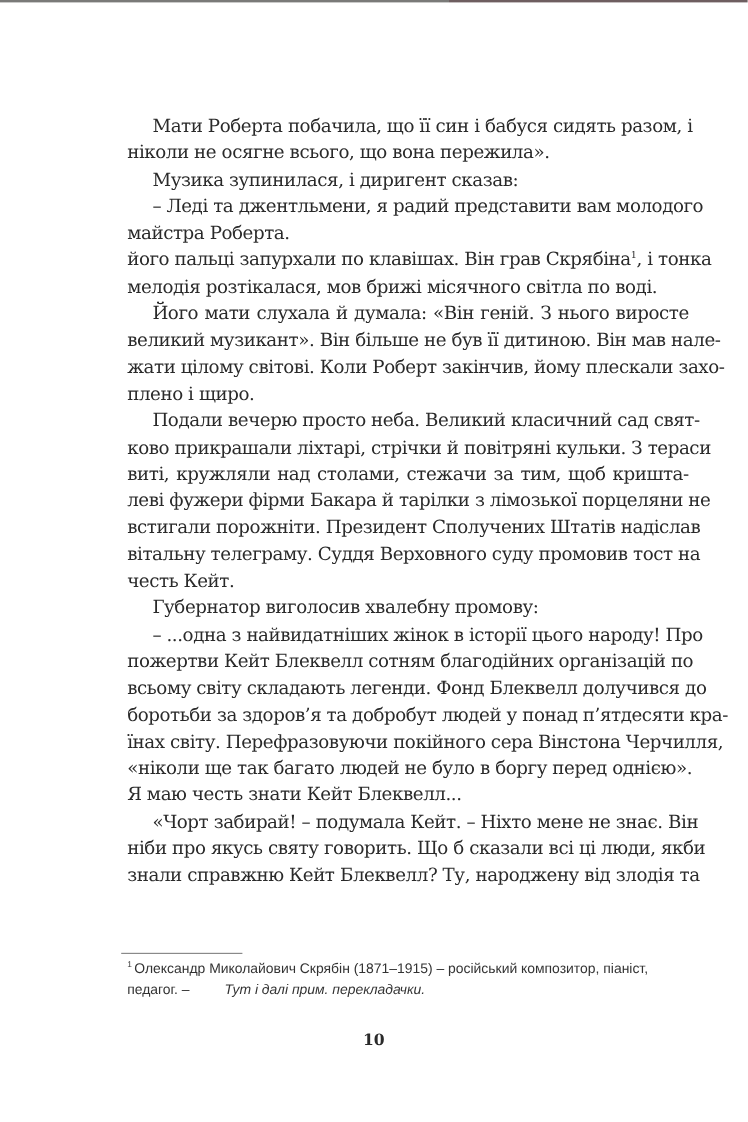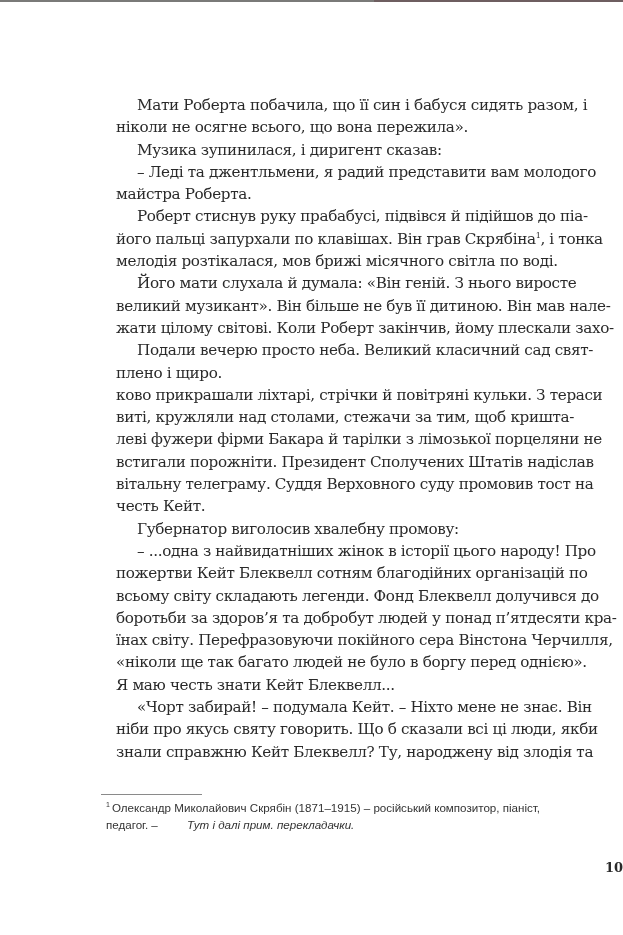--- a/index.html
+++ b/index.html
@@ -30,21 +30,20 @@
       line-height: 22.3px;
       color: #2a2a2a;
       letter-spacing: -0.35px;
     }
     .line {
       white-space: nowrap;
       display: block;
       height: 22.3px;
       text-align: justify;
       text-align-last: justify;
-      margin-left: 10px;
     }
     .line.last {
       text-align-last: left;
     }
     .line.indent {
       padding-left: 21px;
     }
     sup.fn {
       font-size: 8px;
       vertical-align: 6px;
@@ -74,46 +73,45 @@
       vertical-align: 5px;
       line-height: 0;
       margin-right: 2px;
     }
     .footnote em { font-style: italic; margin-left: 26px; }
     .page-number {
       position: absolute;
       left: 0;
       width: 623px;
       top: 860px;
-      text-align: right;
+      text-align: center;
       font-family: "DejaVu Serif", "Liberation Serif", serif;
       font-size: 13px;
       font-weight: bold;
       color: #2a2a2a;
     }
   </style>
 </head>
 <body>
 
 <div class="top-border"></div>
 
 <div class="page-body">
   <span class="line indent">Мати Роберта побачила, що її син і бабуся сидять разом, і</span>
   <span class="line last">ніколи не осягне всього, що вона пережила».</span>
   <span class="line indent last">Музика зупинилася, і диригент сказав:</span>
   <span class="line indent">– Леді та джентльмени, я радий представити вам молодого</span>
   <span class="line last">майстра Роберта.</span>
-  <span class="line indent">Роберт стиснув руку прабабусі, підвівся й підійшов до пia-</span>
   <span class="line"><span>його пальці запурхали по клавішах. Він грав Скрябіна</span><sup class="fn">1</sup><span>, і тонка</span></span>
   <span class="line last">мелодія розтікалася, мов брижі місячного світла по воді.</span>
   <span class="line indent">Його мати слухала й думала: «Він геній. З нього виросте</span>
   <span class="line">великий музикант». Він більше не був її дитиною. Він мав нале-</span>
   <span class="line">жати цілому світові. Коли Роберт закінчив, йому плескали захо-</span>
+  <span class="line last">плено і щиро.</span>
   <span class="line indent">Подали вечерю просто неба. Великий класичний сад свят-</span>
-  <span class="line last">плено і щиро.</span>
   <span class="line">ково прикрашали ліхтарі, стрічки й повітряні кульки. З тераси</span>
   <span class="line">виті, кружляли над столами, стежачи за тим, щоб кришта-</span>
   <span class="line">леві фужери фірми Бакара й тарілки з лімозької порцеляни не</span>
   <span class="line">встигали порожніти. Президент Сполучених Штатів надіслав</span>
   <span class="line">вітальну телеграму. Суддя Верховного суду промовив тост на</span>
   <span class="line last">честь Кейт.</span>
   <span class="line indent last">Губернатор виголосив хвалебну промову:</span>
   <span class="line indent">– ...одна з найвидатніших жінок в історії цього народу! Про</span>
   <span class="line">пожертви Кейт Блеквелл сотням благодійних організацій по</span>
   <span class="line">всьому світу складають легенди. Фонд Блеквелл долучився до</span>

